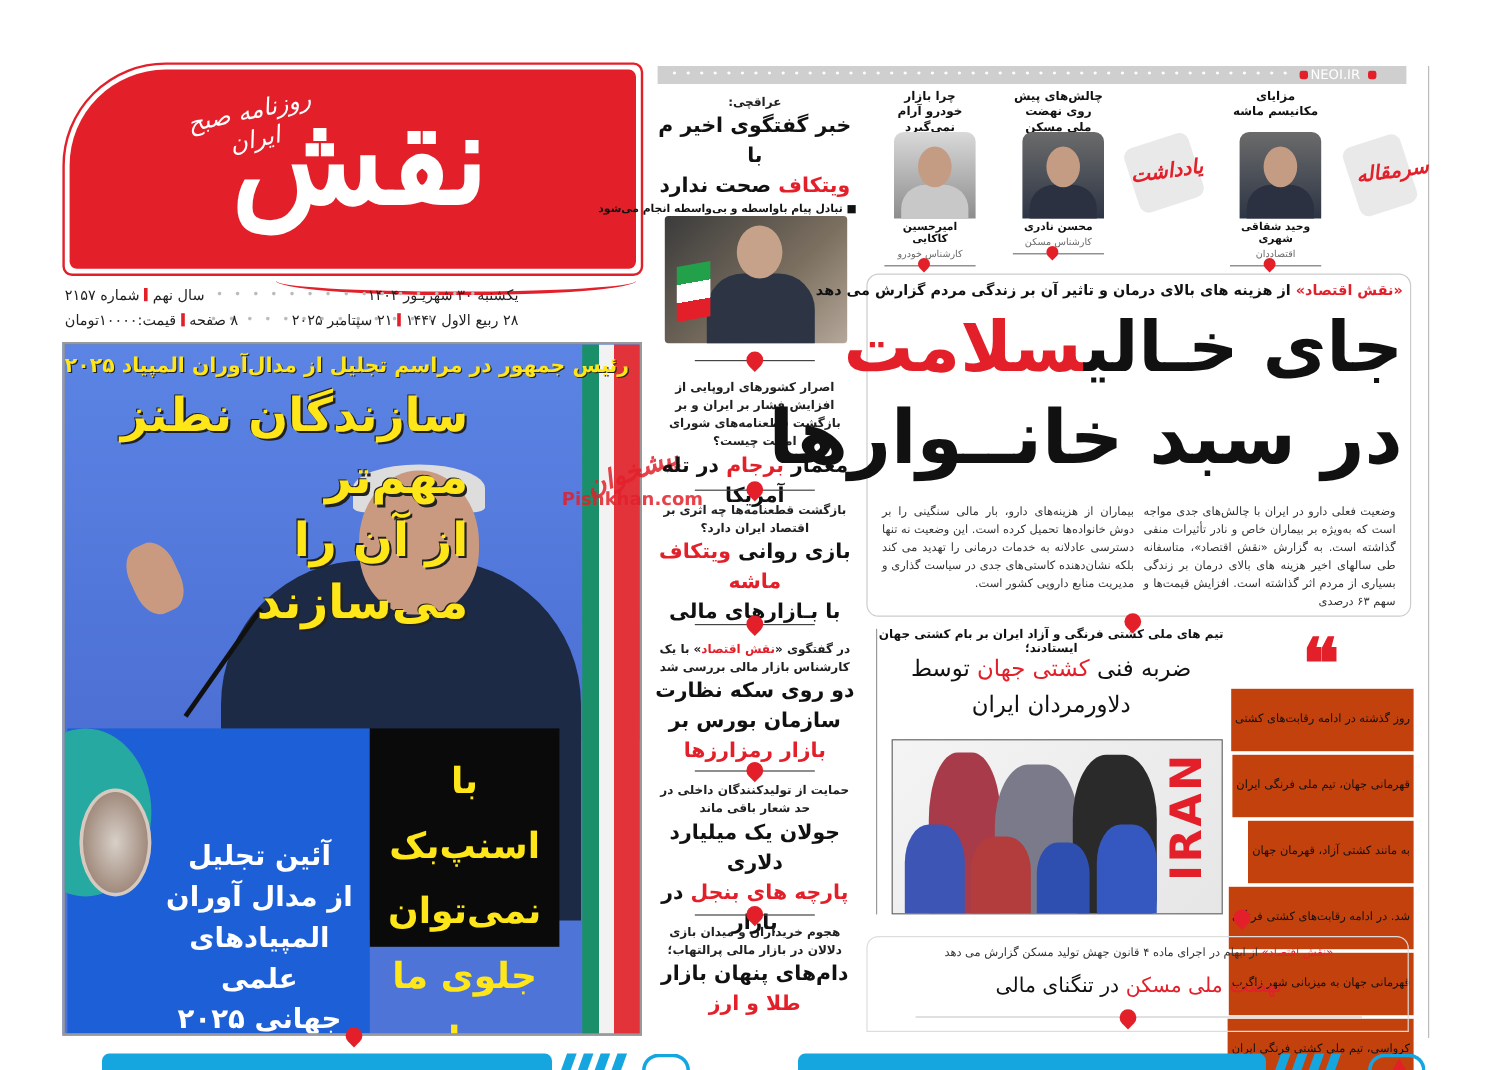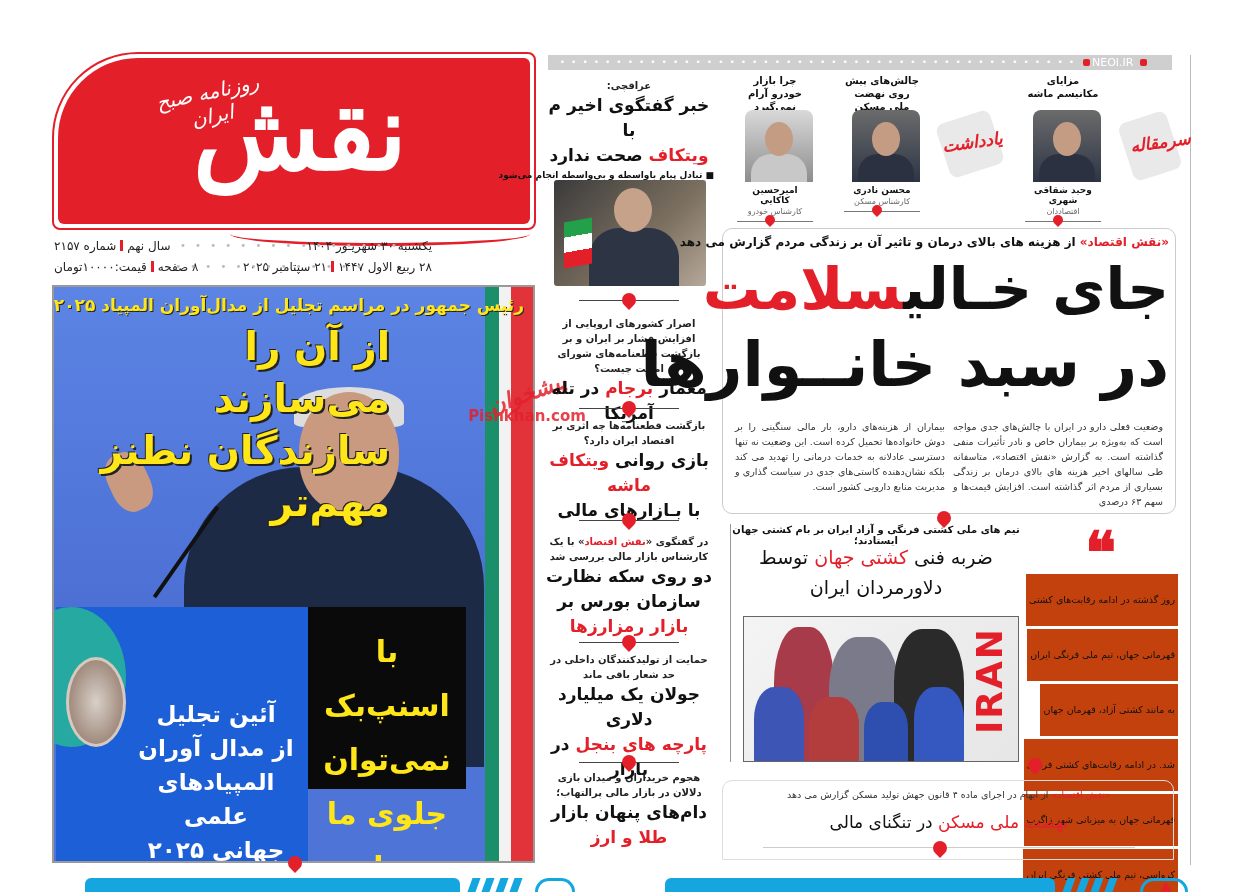--- a/index.html
+++ b/index.html
@@ -123,22 +123,22 @@
 <div id="lead-photo" class="abs">
   <div id="lead-bg-glow" class="abs"></div>
   <div id="flag" class="abs"></div>
   <div id="person-body" class="abs"></div>
   <div id="person-hair" class="abs"></div>
   <div id="person-head" class="abs"></div>
   <div id="person-hand" class="abs"></div>
   <div id="mic" class="abs"></div>
   <div id="lead-kicker" class="abs">رئیس جمهور در مراسم تجلیل از مدال‌آوران المپیاد ۲۰۲۵:</div>
   <div id="lead-title" class="abs">
+    <div>سازندگان نطنز مهم‌تر</div>
     <div>از آن را می‌سازند</div>
-    <div>سازندگان نطنز مهم‌تر</div>
   </div>
   <div id="podium-left" class="abs">
     <div id="medal-circle" class="abs"></div>
     <div id="medal" class="abs"></div>
     <div id="podium-left-text" class="abs">
       <div>آئین تجلیل</div>
       <div>از مدال آوران</div>
       <div>المپیادهای علمی</div>
       <div>جهانی ۲۰۲۵</div>
     </div>

